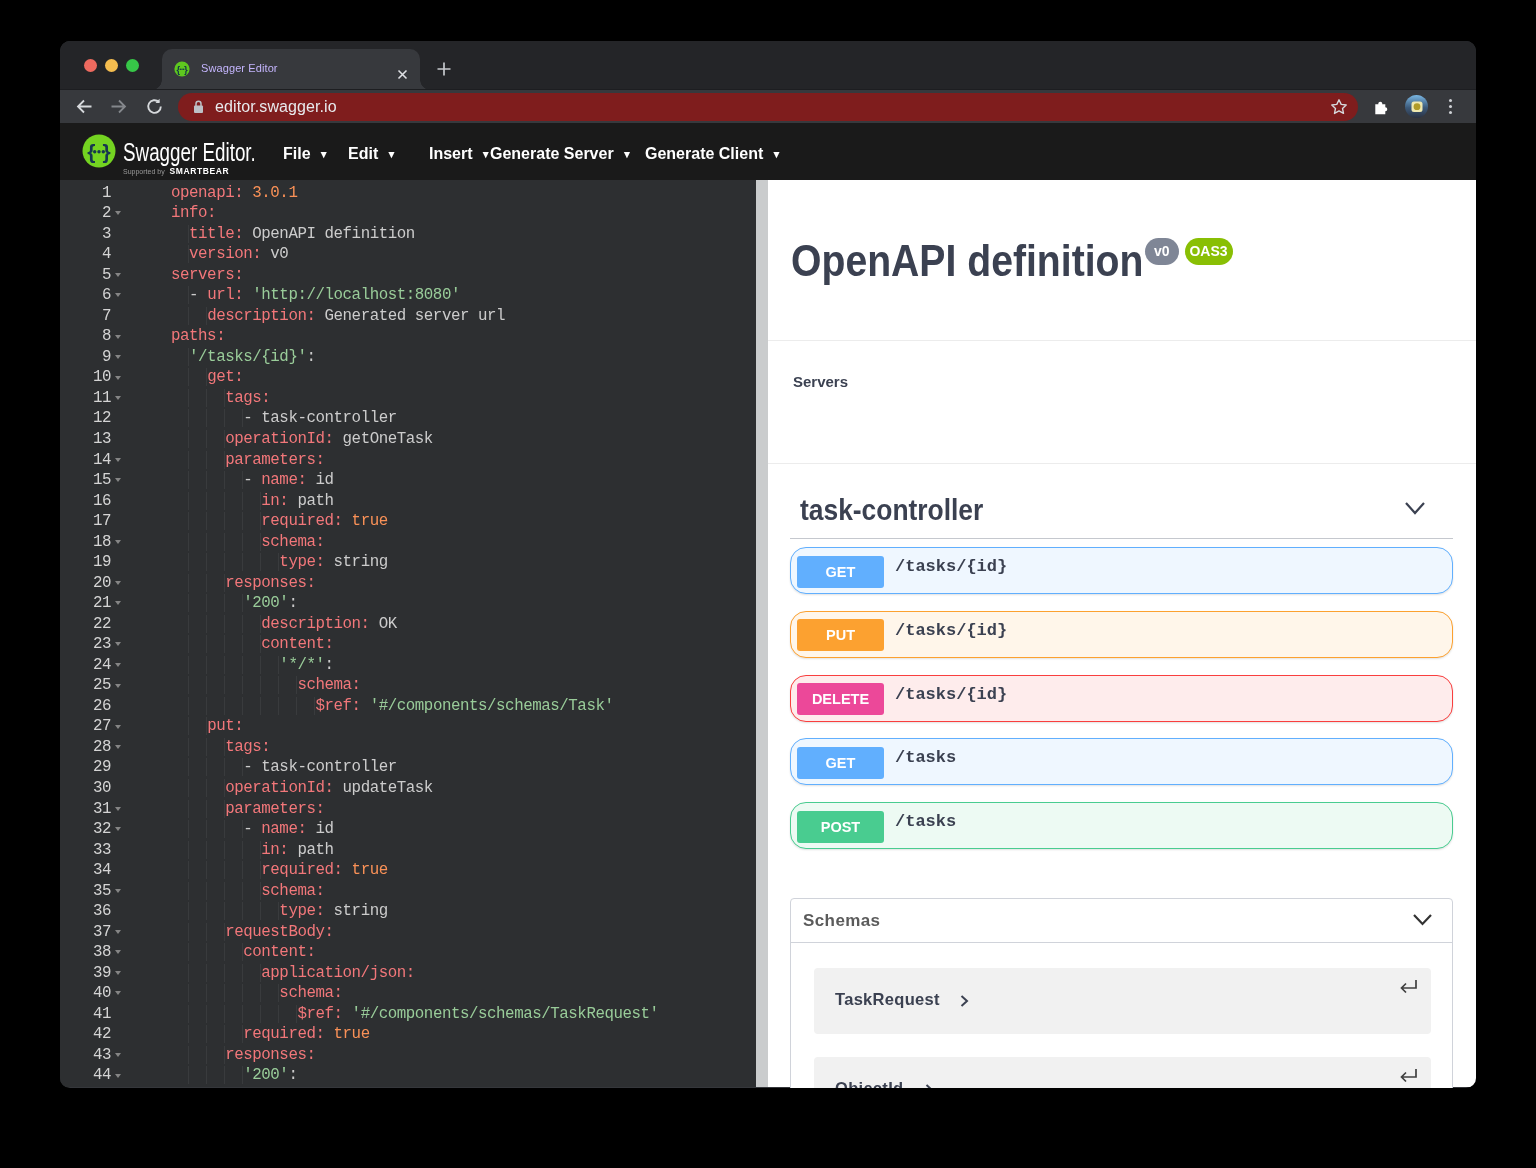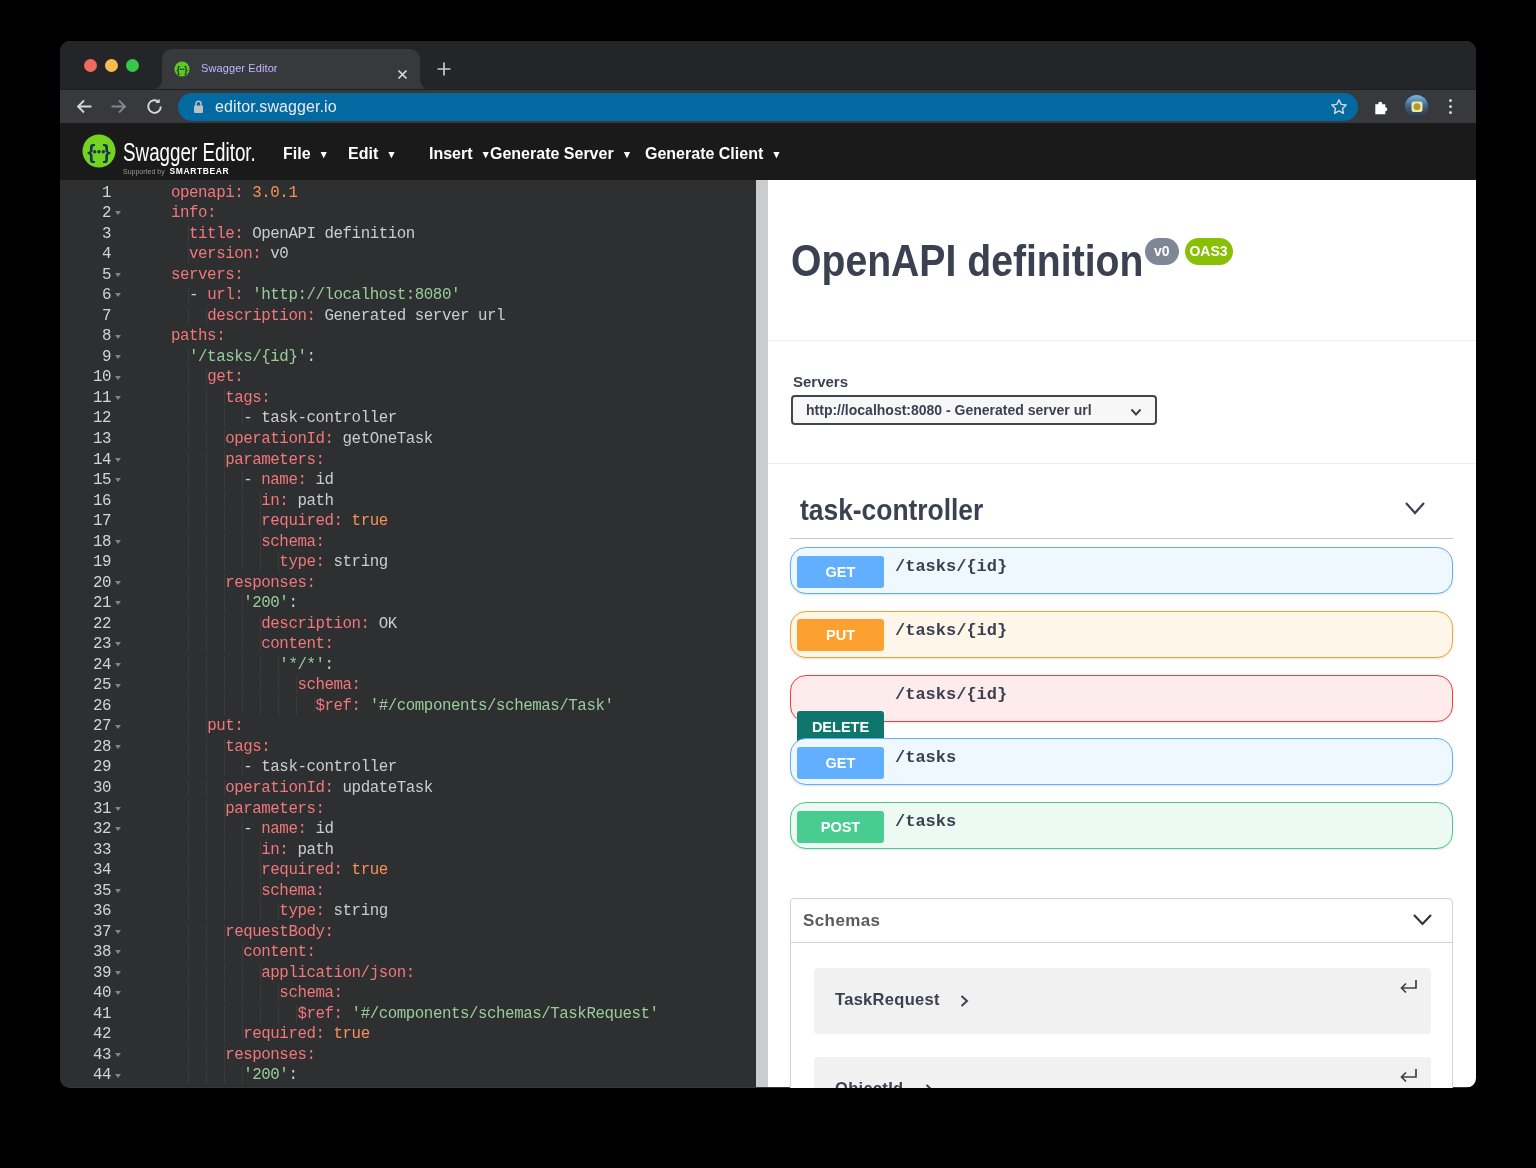--- a/index.html
+++ b/index.html
@@ -11,21 +11,21 @@
   
   #tabstrip { position:absolute; left:0; top:0; width:1416px; height:49px; background:#242528; }
   .tl { position:absolute; top:17.5px; width:13px; height:13px; border-radius:50%; }
   #tab { position:absolute; left:102px; top:8px; width:258px; height:41px;
     background:#37393d; border-radius:10px 10px 0 0; }
   #tab:before, #tab:after { content:""; position:absolute; bottom:0; width:10px; height:10px; }
   #tab:before { left:-10px; background:radial-gradient(circle at 0 0, transparent 9.5px, #37393d 10px); }
   #tab:after { right:-10px; background:radial-gradient(circle at 100% 0, transparent 9.5px, #37393d 10px); }
   #tab .title { position:absolute; left:39px; top:13px; font-size:11px; color:#c4b5fd; letter-spacing:.1px; }
   #toolbar { position:absolute; left:0; top:49px; width:1416px; height:33px; background:#37393d; }
-  #pill { position:absolute; left:118px; top:2.5px; width:1180px; height:28px; border-radius:14px; background:#0369a1; }
+  #pill { position:absolute; left:118px; top:2.5px; width:1180px; height:28px; border-radius:14px; background:#7f1d1d; }
   #pill .url { position:absolute; left:37px; top:0; line-height:28px; font-size:16px; color:#e8eaed; font-weight:400; letter-spacing:.1px; }
   
   #shead { position:absolute; left:0; top:82px; width:1416px; height:57px; background:#1a1a1a; }
   #shead .brand { position:absolute; left:63px; top:16px; color:#fff; font-size:26.5px; line-height:27px;
     transform:scaleX(.71); transform-origin:0 0; white-space:nowrap; }
   #shead .sup { position:absolute; left:63px; top:43px; font-size:7px; color:#999; white-space:nowrap; }
   #shead .sup b { color:#fff; font-size:8.5px; letter-spacing:.6px; margin-left:3px; }
   .menu { position:absolute; top:103.5px; color:#fff; font-size:16px; font-weight:700; white-space:nowrap; }
   .menu i { font-style:normal; font-size:10.5px; margin-left:8px; position:relative; top:-1px; }
   
@@ -266,41 +266,36 @@
 <span class="iw">        </span><span class="s">'200'</span>:</div>
       </div>
   <div id="sbar"></div>
 
   <div id="rp">
     <h1 class="t">OpenAPI definition</h1>
     <div class="pill-b" style="left:377px; top:58px; width:33.5px; background:#7f8696;">v0</div>
     <div class="pill-b" style="left:416.5px; top:58px; width:48px; background:#89bf04;">OAS3</div>
     <div class="hr" style="top:160px;"></div>
     <div class="srv-lab">Servers</div>
-    <div id="srv">http://localhost:8080 - Generated server url
-      <svg class="abs" style="left:336px; top:8px;" width="14" height="14" viewBox="0 0 14 14">
-        <path d="M2.5 4.5 L7 9.5 L11.5 4.5" stroke="#3b4151" stroke-width="2" fill="none"></path>
-      </svg>
-    </div>
     <div class="hr" style="top:283px;"></div>
     <div class="tag">task-controller</div>
     <svg class="abs" style="left:636px; top:320px;" width="22" height="16" viewBox="0 0 22 16">
       <path d="M2 3 L11 13 L20 3" stroke="#3b4151" stroke-width="2.2" fill="none"></path>
     </svg>
     <div class="tagline"></div>
     <div class="row" style="top:367px; background:#eff7ff; border-color:#61affe;">
       <div class="badge" style="background:#61affe;">GET</div>
         <div class="path">/tasks/{id}</div>
     </div>
     <div class="row" style="top:430.8px; background:#fff6ea; border-color:#fca130;">
       <div class="badge" style="background:#fca130;">PUT</div>
         <div class="path">/tasks/{id}</div>
     </div>
     <div class="row" style="top:494.5px; background:#feecec; border-color:#f93e3e;">
-      <div class="badge" style="background:#0f766e;margin-top:28px;">DELETE</div>
+      <div class="badge" style="background:#ec4899;">DELETE</div>
         <div class="path">/tasks/{id}</div>
     </div>
     <div class="row" style="top:558.3px; background:#eff7ff; border-color:#61affe;">
       <div class="badge" style="background:#61affe;">GET</div>
         <div class="path">/tasks</div>
     </div>
     <div class="row" style="top:622px; background:#edfaf3; border-color:#49cc90;">
       <div class="badge" style="background:#49cc90;">POST</div>
         <div class="path">/tasks</div>
     </div>

